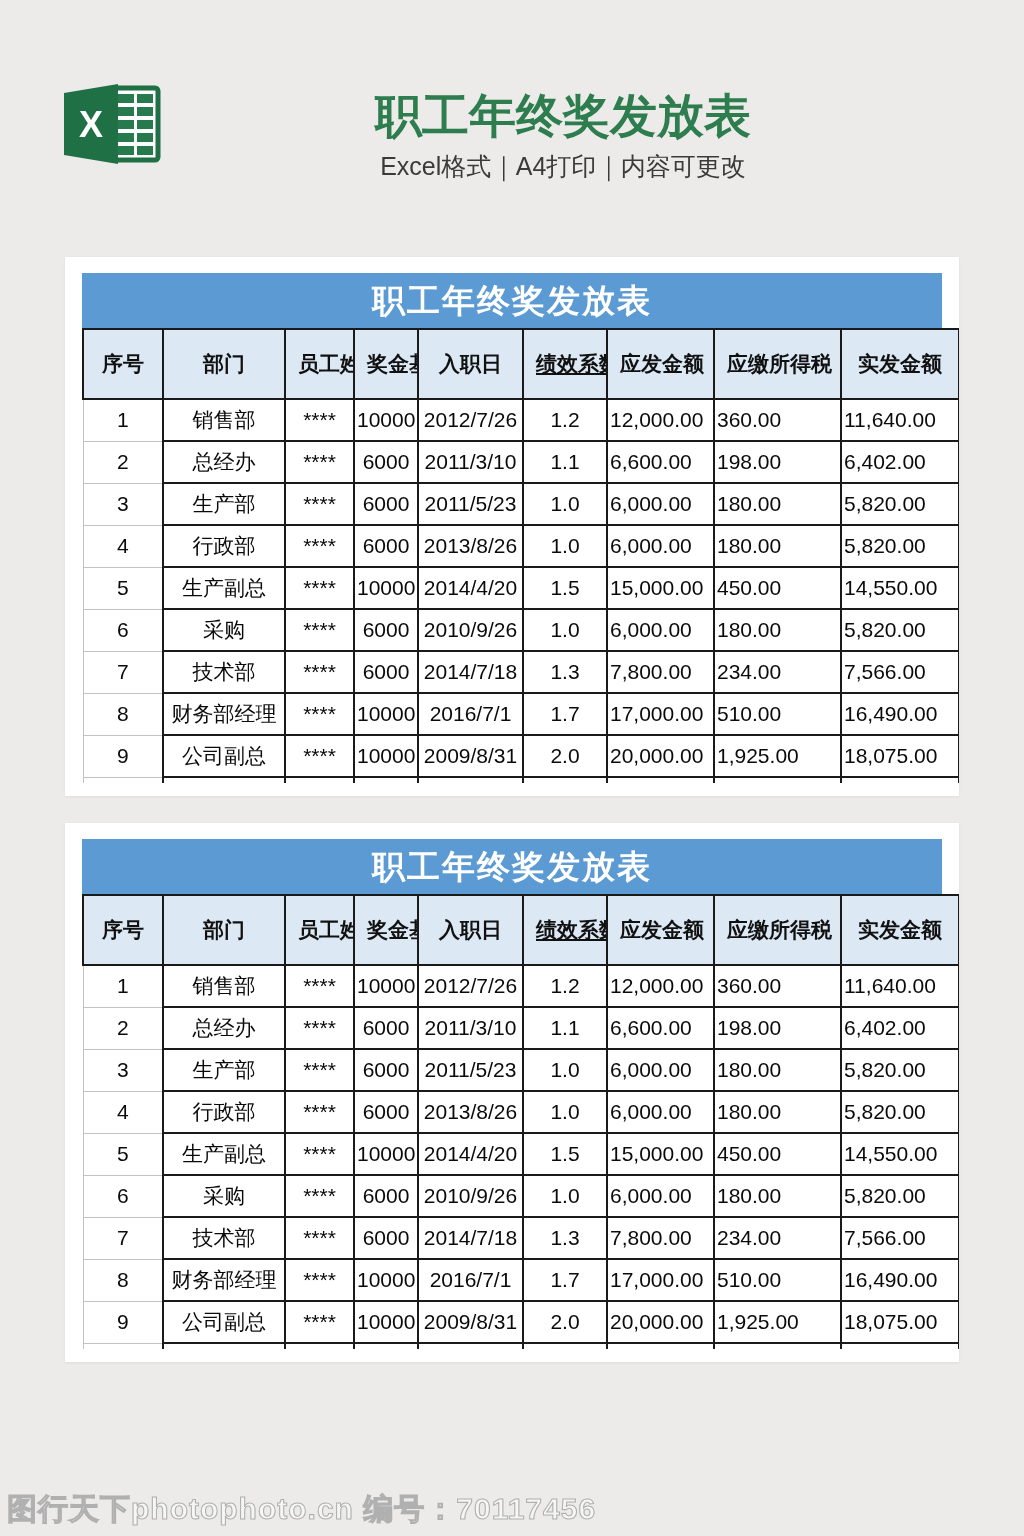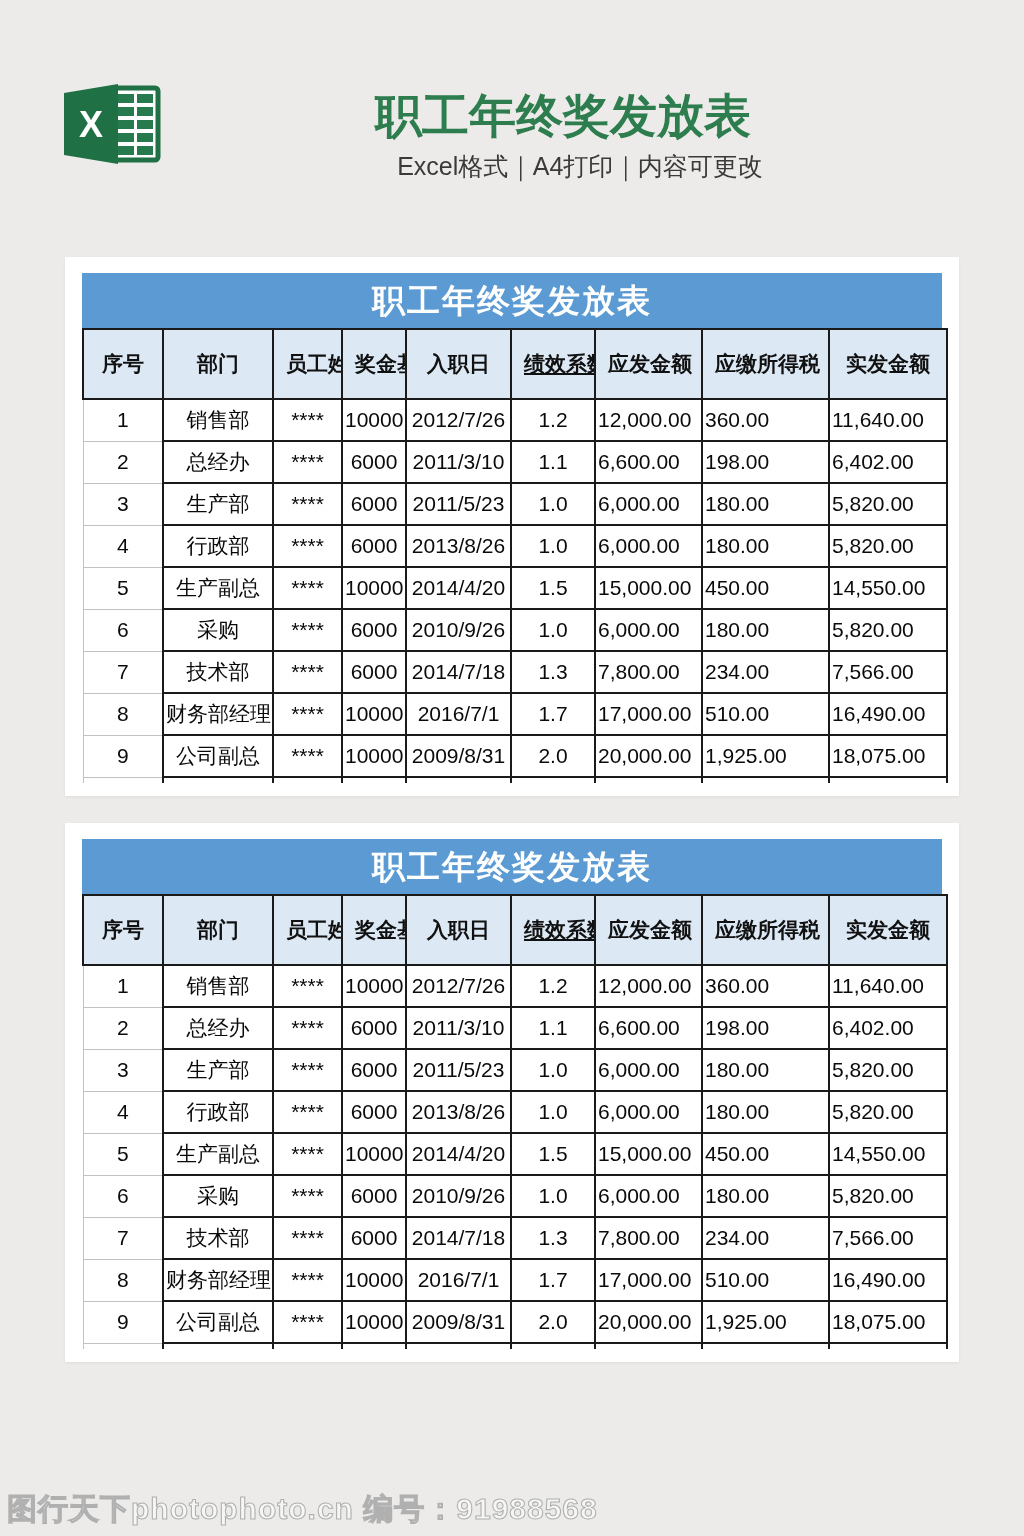--- a/index.html
+++ b/index.html
@@ -14,39 +14,39 @@
   }
   *{margin:0;padding:0;box-sizing:border-box;}
   html,body{width:1024px;}
   body{font-family:"Liberation Sans","DejaVu Sans",sans-serif;background:var(--bg);}
   .page{position:relative;width:1024px;height:1536px;background:var(--bg);overflow:hidden;}
 
   
   .brand-icon{position:absolute;left:62px;top:84px;width:100px;height:80px;}
   .page-title{position:absolute;left:563px;top:90px;transform:translateX(-50%);
     font-size:47px;font-weight:bold;color:var(--title-green);white-space:nowrap;line-height:1.1;}
-  .page-subtitle{position:absolute;left:580px;top:151px;transform:translateX(-50%);
+  .page-subtitle{position:absolute;left:563px;top:151px;transform:translateX(-50%);
     font-size:25px;color:#3a3a3a;white-space:nowrap;line-height:1.2;}
 
   
   .card{position:absolute;left:65px;width:894px;height:539px;background:#ffffff;
     padding:16px 17px 0 17px;overflow:hidden;box-shadow:0 1px 3px rgba(0,0,0,0.06);}
   .card-1{top:257px;}
   .card-2{top:823px;}
   .table-title-bar{width:860px;height:55px;background:var(--bar);color:#ffffff;
     font-size:33px;font-weight:bold;letter-spacing:2px;text-align:center;line-height:55px;}
 
   table.sheet{width:860px;border-collapse:collapse;table-layout:fixed;}
   .sheet th,.sheet td{border:2px solid var(--border-dark);overflow:hidden;white-space:nowrap;}
   .sheet thead tr{height:70px;}
   .sheet thead th{background:var(--header-bg);font-size:21px;font-weight:bold;color:#111;text-align:center;padding:0 12px;}
   .sheet tbody tr{height:42px;}
   .sheet tbody td{font-size:21px;color:#0a0a0a;text-align:center;background:#fff;padding:0 2px;}
   
-  .sheet th:nth-child(1){width:80px;}  .sheet th:nth-child(2){width:110px;}
+  .sheet th:nth-child(1){width:80px;}  .sheet th:nth-child(2){width:122px;}
   .sheet th:nth-child(3){width:69px;}  .sheet th:nth-child(4){width:64px;}
   .sheet th:nth-child(5){width:105px;} .sheet th:nth-child(6){width:84px;text-decoration:underline;}
   .sheet th:nth-child(7){width:107px;} .sheet th:nth-child(8){width:127px;}
   .sheet th:nth-child(9){width:118px;}
   
   .sheet tbody td.c6,.sheet tbody td.c7,.sheet tbody td.c8{text-align:left;padding-right:10px;}
   
   .sheet tbody td.c0{border-left:1px solid var(--border-light);
     border-top:1px solid var(--border-light);border-bottom:1px solid var(--border-light);
     border-right:2px solid var(--border-dark);}
@@ -342,15 +342,15 @@
             <td class="c4"></td>
             <td class="c5"></td>
             <td class="c6"></td>
             <td class="c7"></td>
             <td class="c8"></td>
           </tr>
         </tbody>
     </table>
   </section>
 
-  <div class="watermark">图行天下photophoto.cn 编号：91988568</div>
+  <div class="watermark">图行天下photophoto.cn 编号：70117456</div>
 
 </div>
 
 </body></html>

